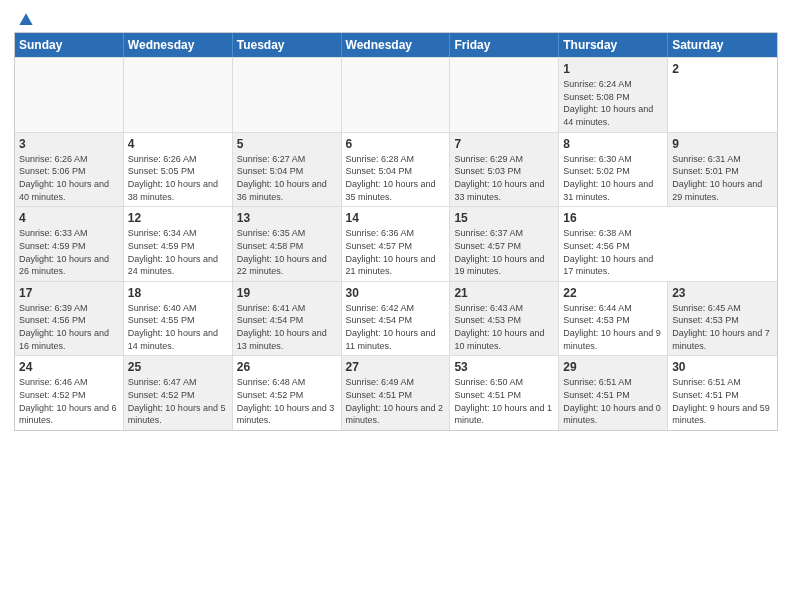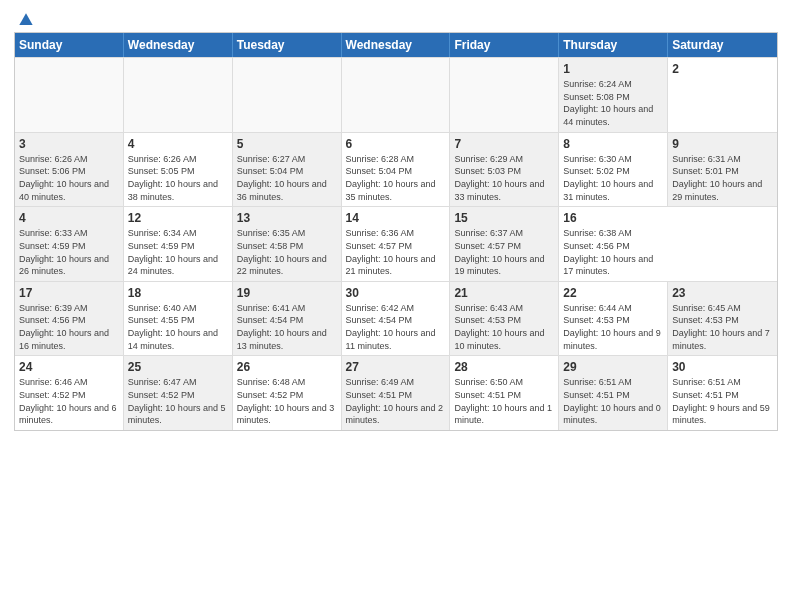--- a/index.html
+++ b/index.html
@@ -258,21 +258,21 @@
           </div>
           <div class="cal-cell">
             <span class="day-number">26</span>
             <div class="cell-detail">Sunrise: 6:48 AM<br>Sunset: 4:52 PM<br>Daylight: 10 hours and 3 minutes.</div>
           </div>
           <div class="cal-cell shaded">
             <span class="day-number">27</span>
             <div class="cell-detail">Sunrise: 6:49 AM<br>Sunset: 4:51 PM<br>Daylight: 10 hours and 2 minutes.</div>
           </div>
           <div class="cal-cell">
-            <span class="day-number">28</span>
+            <span class="day-number">53</span>
             <div class="cell-detail">Sunrise: 6:50 AM<br>Sunset: 4:51 PM<br>Daylight: 10 hours and 1 minute.</div>
           </div>
           <div class="cal-cell shaded">
             <span class="day-number">29</span>
             <div class="cell-detail">Sunrise: 6:51 AM<br>Sunset: 4:51 PM<br>Daylight: 10 hours and 0 minutes.</div>
           </div>
           <div class="cal-cell">
             <span class="day-number">30</span>
             <div class="cell-detail">Sunrise: 6:51 AM<br>Sunset: 4:51 PM<br>Daylight: 9 hours and 59 minutes.</div>
           </div>

